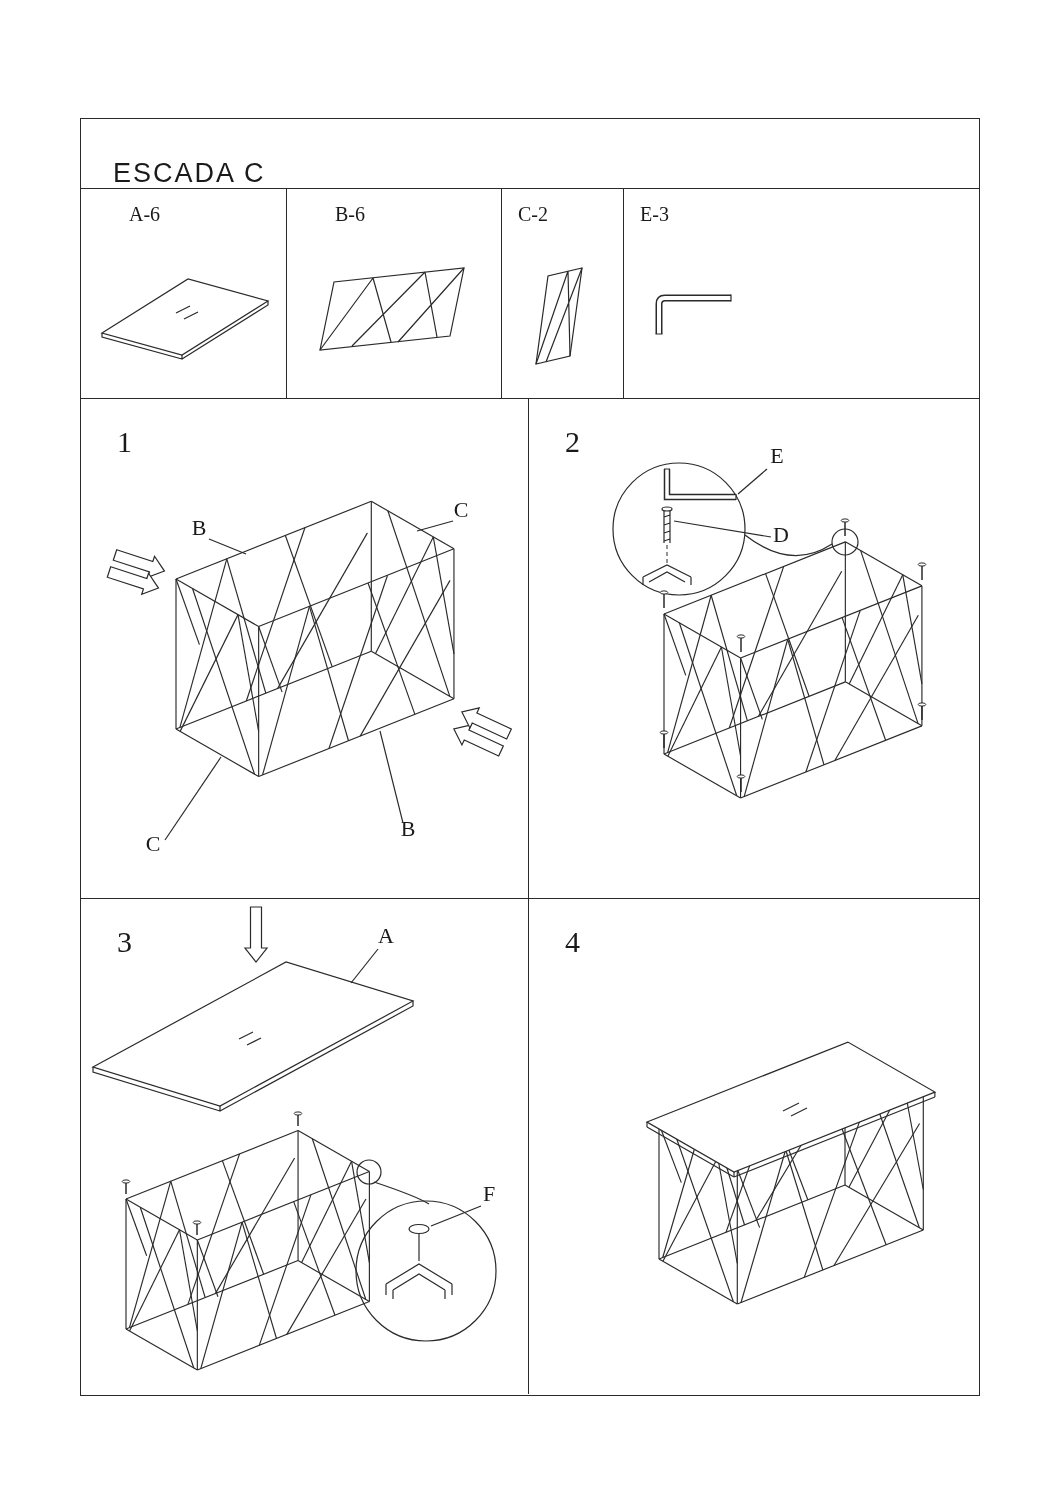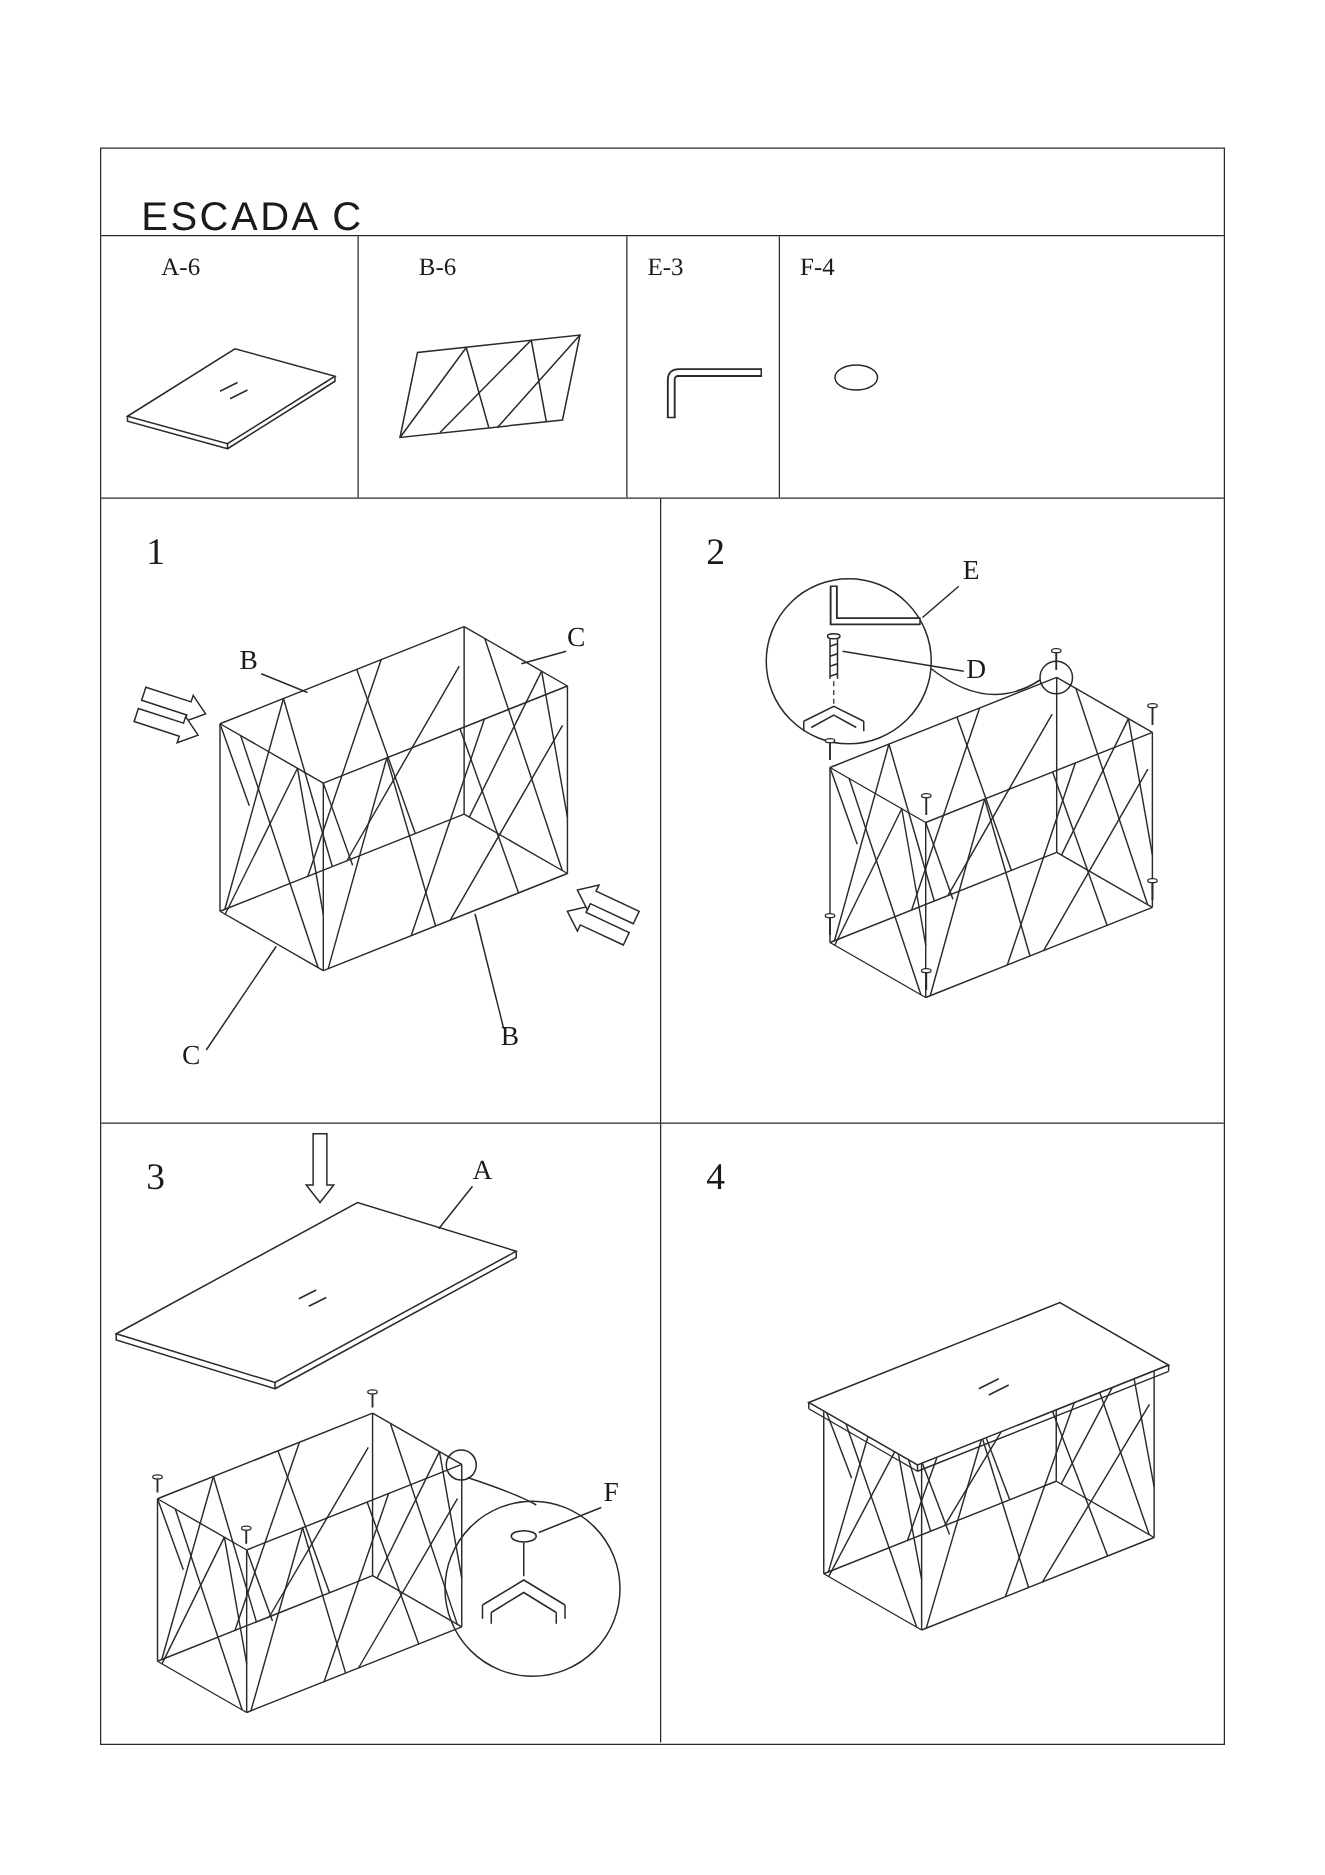--- a/index.html
+++ b/index.html
@@ -1,19 +1,19 @@
 <!DOCTYPE html>
 <html><head>
 <meta charset="utf-8">
 <style>
   html,body{margin:0;padding:0;background:#fff;}
   body{width:1060px;height:1500px;position:relative;font-family:"Liberation Sans",sans-serif;color:#1a1a1a;}
   .sheet{position:absolute;left:80px;top:118px;width:900px;height:1278px;border:1.6px solid #2a2a2a;box-sizing:border-box;background:#fff;}
   .title-row{height:70px;border-bottom:1.6px solid #2a2a2a;display:flex;align-items:center;padding-left:32px;box-sizing:border-box;}
-  .title{font-size:32px;letter-spacing:2px;font-family:"Liberation Sans",sans-serif;margin-top:40px;}
+  .title{font-size:27px;letter-spacing:2px;font-family:"Liberation Sans",sans-serif;margin-top:40px;}
   .parts-row{display:grid;grid-template-columns:206px 215px 122px 121px 117px 1fr;height:210px;border-bottom:1.6px solid #2a2a2a;box-sizing:border-box;}
   .part-cell{border-right:1.3px solid #2a2a2a;display:flex;flex-direction:column;padding-top:14px;box-sizing:border-box;overflow:hidden;}
   .part-cell:last-child{border-right:none;}
   .part-label{font-family:"Liberation Serif",serif;font-size:20px;padding-left:16px;}
   .part-cell:nth-child(1) .part-label,.part-cell:nth-child(2) .part-label{padding-left:48px;}
   .part-art{margin:10px auto 0;display:block;}
   .steps{display:grid;grid-template-columns:448px 1fr;grid-template-rows:500px 1fr;height:995px;}
   .step-cell{position:relative;box-sizing:border-box;overflow:hidden;}
   .step-cell.r{border-right:1.4px solid #2a2a2a;}
   .step-cell.b{border-bottom:1.4px solid #2a2a2a;}
@@ -44,37 +44,38 @@
     </div>
 
     <div class="part-cell">
       <div class="part-label">B-6</div>
       <svg class="part-art" width="200" height="150" viewBox="0 0 200 150">
         <polygon class="ln" points="26,114 40,46 170,32 156,100"></polygon>
         <path class="ln" d="M26 114 L79 42 M79 42 L97 106 M58 110 L131 36 M131 36 L143 101 M104 106 L170 32"></path>
       </svg>
     </div>
 
+    <div class="part-cell">
+      <div class="part-label">C-2</div>
+      <svg class="part-art" width="110" height="150" viewBox="0 0 110 150">
+        <polygon class="ln" points="28,128 40,40 74,32 62,120"></polygon>
+        <path class="ln" d="M28 128 L60 35 M60 35 L62 120 M38 126 L74 32"></path>
+      </svg>
+    </div>
 
 
     <div class="part-cell">
       <div class="part-label">E-3</div>
       <svg class="part-art" width="112" height="150" viewBox="0 0 112 150">
         <path d="M30 98 L30 68 Q30 62 36 62 L102 62" fill="none" stroke="#2a2a2a" stroke-width="7"></path>
         <path d="M30 98 L30 68 Q30 62 36 62 L102 62" fill="none" stroke="#ffffff" stroke-width="4"></path>
         <path class="ln" d="M26.5 98 L33.5 98 M102 58.5 L102 65.5"></path>
       </svg>
     </div>
 
-    <div class="part-cell">
-      <div class="part-label">F-4</div>
-      <svg class="part-art" width="110" height="150" viewBox="0 0 110 150">
-        <ellipse class="ln" cx="55" cy="66" rx="17" ry="10"></ellipse>
-      </svg>
-    </div>
   </div>
 
   <div class="steps">
 
     <div class="step-cell r b">
       <div class="step-number">1</div>
       <svg id="art1" class="step-art" width="448" height="496" viewBox="0 0 448 496">
         <text class="callout" x="118" y="136">B</text>
         <line class="ln" x1="128" y1="140" x2="165" y2="155"></line>
         <text class="callout" x="380" y="118">C</text>

